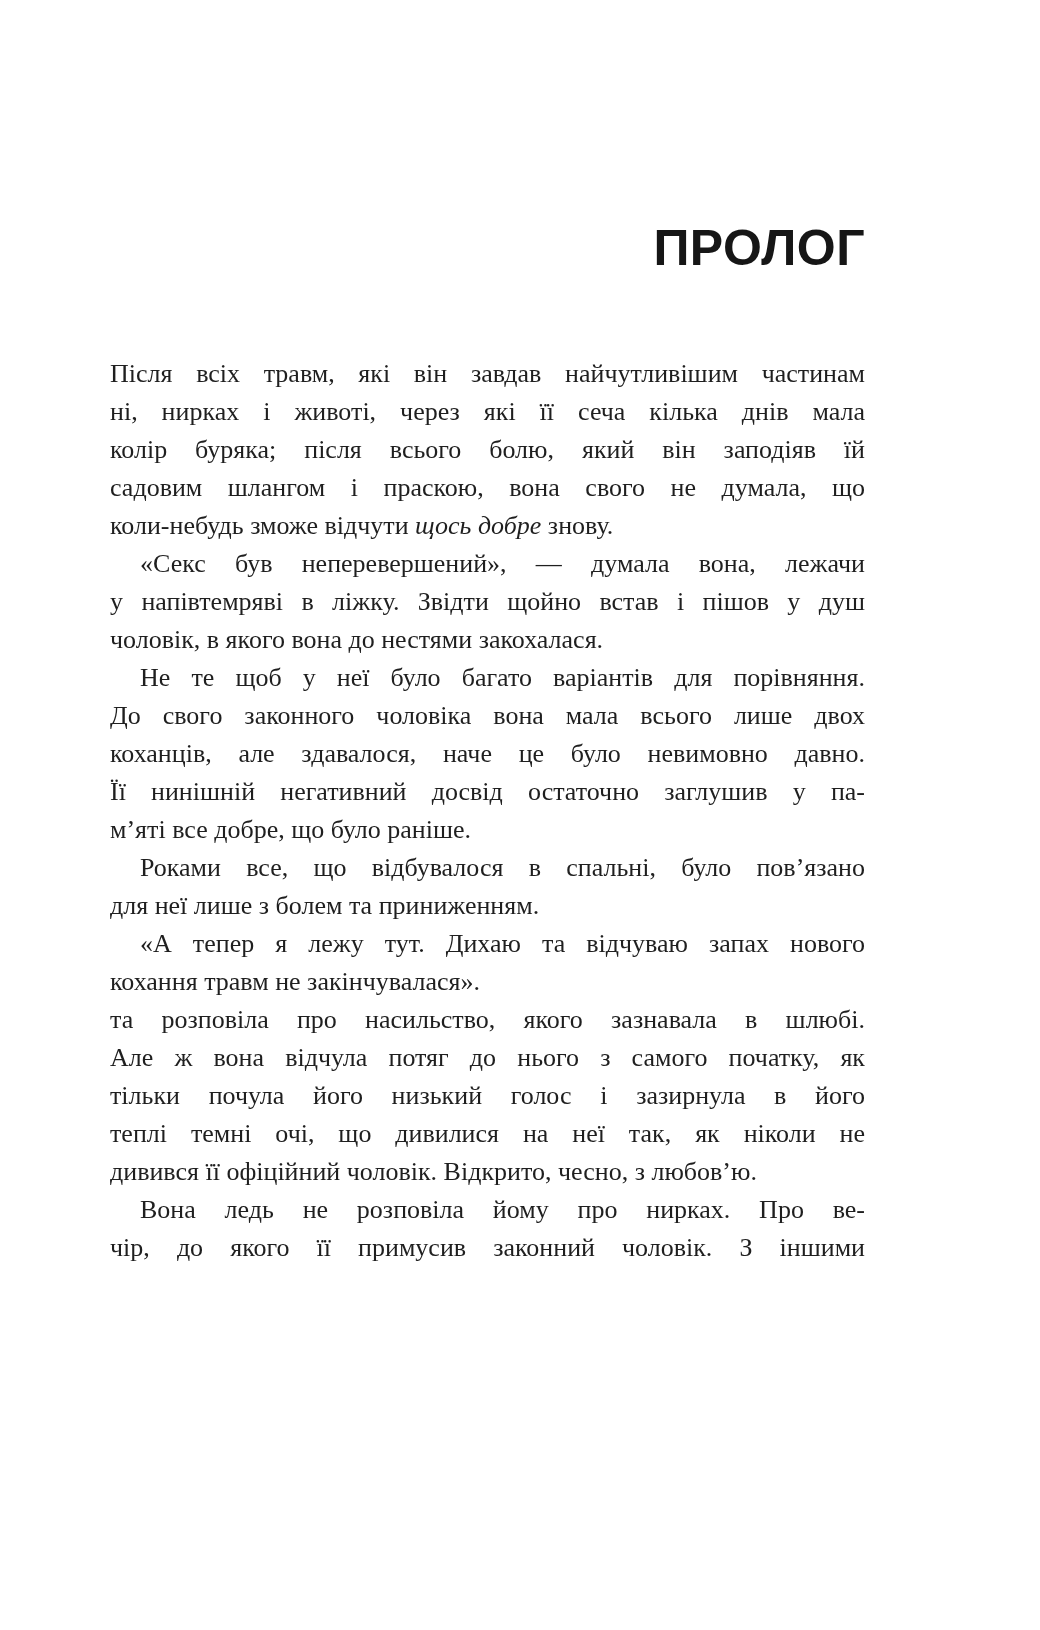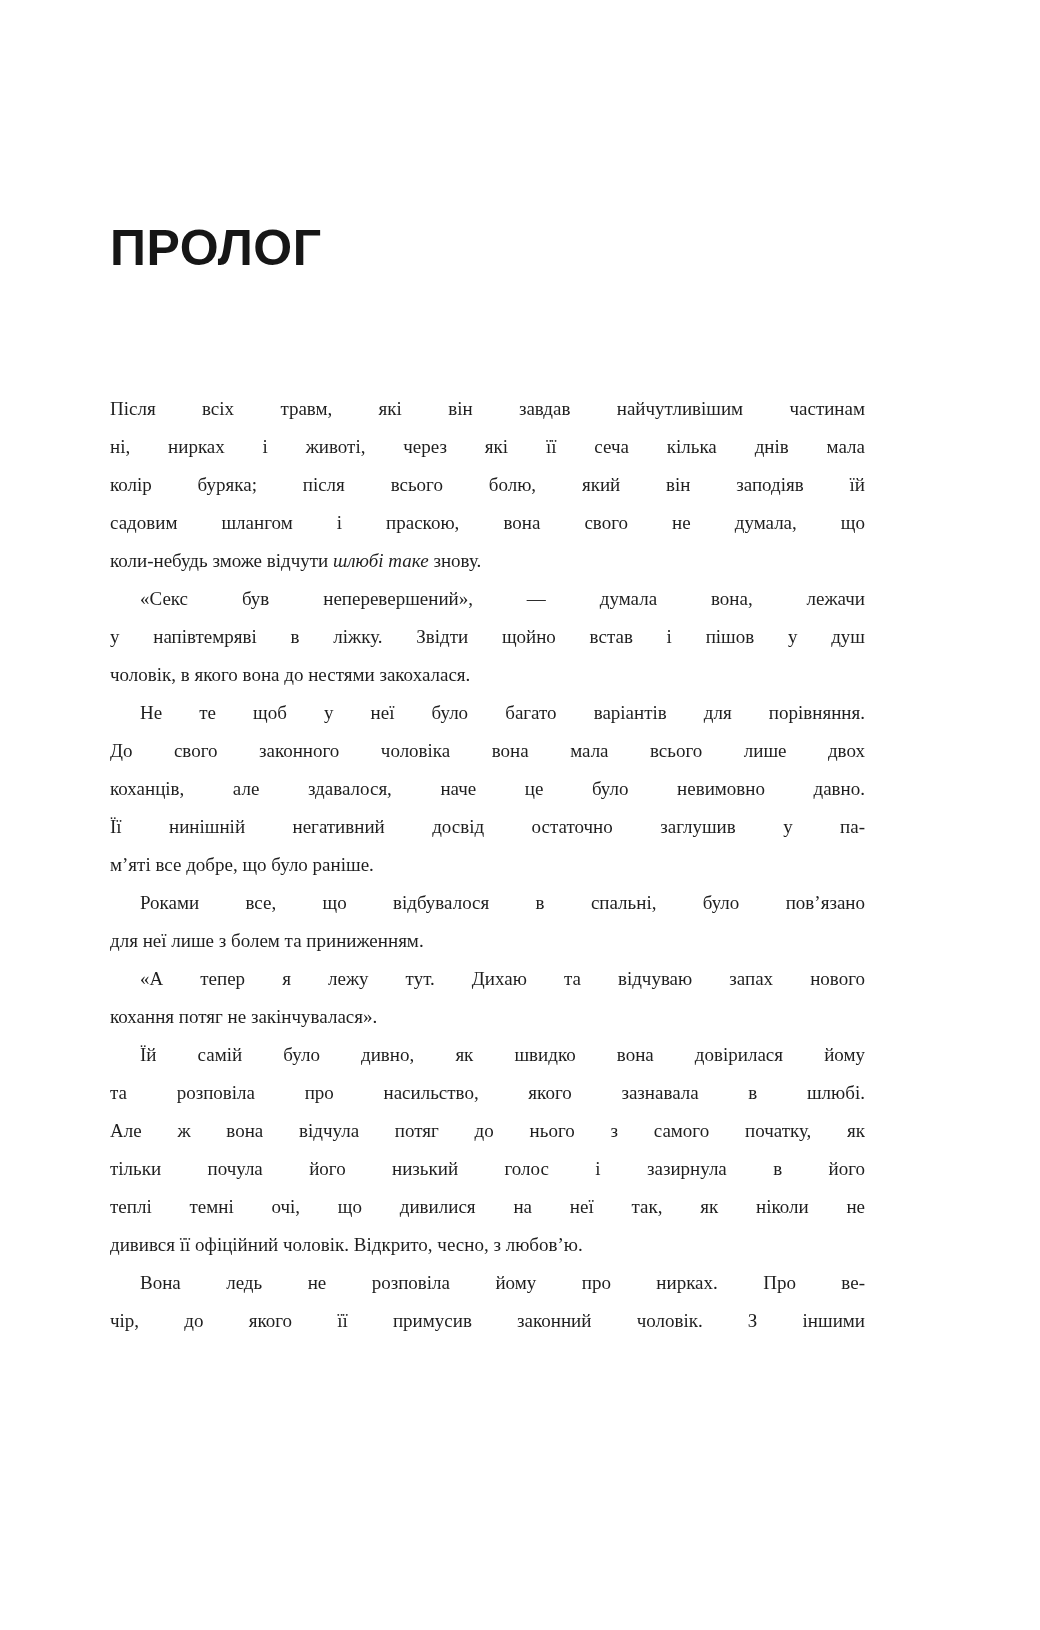--- a/index.html
+++ b/index.html
@@ -22,26 +22,26 @@
     width: 755px;
   }
   .chapter-title {
     margin: 223px 0 0 0;
     padding: 0;
     font-family: "Liberation Sans", sans-serif;
     font-weight: bold;
     font-size: 50px;
     line-height: 50px;
     letter-spacing: 0.5px;
-    text-align: left;
+    text-align: right;
     color: #161616;
   }
   .body-text {
-    margin-top: 117px;
-    font-size: 19px;
+    margin-top: 82px;
+    font-size: 26px;
     line-height: 38px;
     color: #1f1f1f;
   }
   .para {
     margin: 0;
     padding: 0;
   }
   .line {
     text-align: justify;
     text-align-last: justify;
@@ -61,44 +61,43 @@
 
 <div class="page" style="background: rgb(255, 255, 255);">
   <div class="content">
     <h1 class="chapter-title" style="color: rgb(22, 22, 22);">ПРОЛОГ</h1>
     <div class="body-text" style="color: rgb(31, 31, 31);">
         <div class="para">
           <div class="line firstline">Після всіх травм, які він завдав найчутливішим частинам</div>
           <div class="line">ні, нирках і животі, через які її сеча кілька днів мала</div>
           <div class="line">колір буряка; після всього болю, який він заподіяв їй</div>
           <div class="line">садовим шлангом і праскою, вона свого не думала, що</div>
-          <div class="line lastline">коли-небудь зможе відчути <em>шлюбі таке</em> знову.</div>
+          <div class="line lastline">коли-небудь зможе відчути <em>щось добре</em> знову.</div>
         </div>
         <div class="para indent">
           <div class="line firstline">«Секс був неперевершений», — думала вона, лежачи</div>
           <div class="line">у напівтемряві в ліжку. Звідти щойно встав і пішов у душ</div>
           <div class="line lastline">чоловік, в якого вона до нестями закохалася.</div>
         </div>
         <div class="para indent">
           <div class="line firstline">Не те щоб у неї було багато варіантів для порівняння.</div>
           <div class="line">До свого законного чоловіка вона мала всього лише двох</div>
           <div class="line">коханців, але здавалося, наче це було невимовно давно.</div>
           <div class="line">Її нинішній негативний досвід остаточно заглушив у па-</div>
           <div class="line lastline">м’яті все добре, що було раніше.</div>
         </div>
         <div class="para indent">
           <div class="line firstline">Роками все, що відбувалося в спальні, було пов’язано</div>
           <div class="line lastline">для неї лише з болем та приниженням.</div>
         </div>
         <div class="para indent">
           <div class="line firstline">«А тепер я лежу тут. Дихаю та відчуваю запах нового</div>
-          <div class="line lastline">кохання потяг не закінчувалася».</div>
+          <div class="line lastline">кохання травм не закінчувалася».</div>
         </div>
         <div class="para indent">
-          <div class="line firstline">Їй самій було дивно, як швидко вона довірилася йому</div>
           <div class="line">та розповіла про насильство, якого зазнавала в шлюбі.</div>
           <div class="line">Але ж вона відчула потяг до нього з самого початку, як</div>
           <div class="line">тільки почула його низький голос і зазирнула в його</div>
           <div class="line">теплі темні очі, що дивилися на неї так, як ніколи не</div>
           <div class="line lastline">дивився її офіційний чоловік. Відкрито, чесно, з любов’ю.</div>
         </div>
         <div class="para indent">
           <div class="line firstline">Вона ледь не розповіла йому про нирках. Про ве-</div>
           <div class="line">чір, до якого її примусив законний чоловік. З іншими</div>
         </div>

